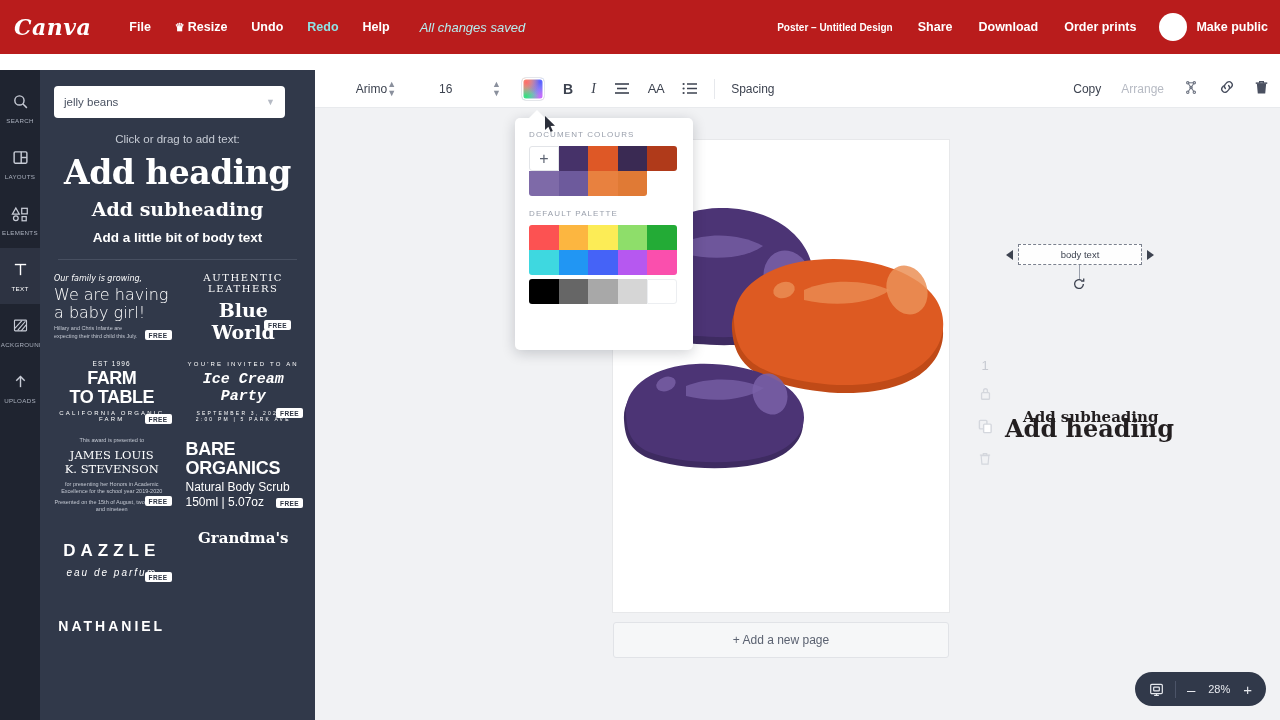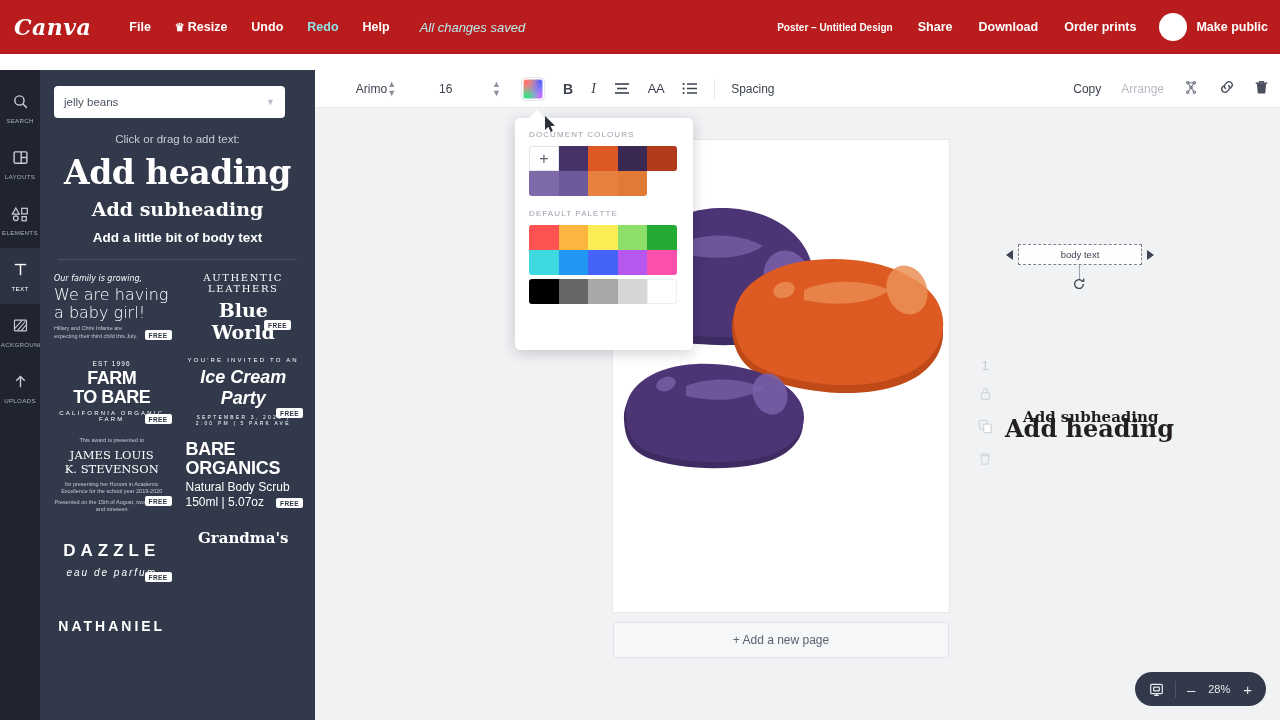--- a/index.html
+++ b/index.html
@@ -113,21 +113,21 @@
     position: absolute; right: 2px; bottom: 4px; background: #fff; color: #2c3342;
     font-size: 6.5px; font-weight: bold; padding: 1.5px 4px; border-radius: 2px;
     letter-spacing: 0.4px;
   }
   .t-line { color:#ffffff; }
   .s1 { font-size: 8px; font-family:"DejaVu Sans", sans-serif; }
   .s2 { font-size: 16px; font-family:"DejaVu Sans", sans-serif; font-weight: 300; line-height:1.15; }
   .s3 { font-size: 5.5px; line-height:1.35; color:#c3c8d2; }
   .s4 { font-size: 10px; letter-spacing: 1.6px; font-family:"DejaVu Serif", serif; }
   .s5 { font-size: 19px; font-family:"DejaVu Serif", serif; font-weight: bold; }
-  .s6 { font-size: 18px; font-family:Liberation Sans, sans-serif; font-style: italic; font-weight:bold;}
+  .s6 { font-size: 15px; font-family:Liberation Mono, monospace; font-style: italic; font-weight:bold;}
   .s7 { font-size: 18px; font-weight: bold; letter-spacing:-0.3px; line-height:1.05;}
   .s8 { font-size: 12px; font-weight: normal; line-height: 1.25; }
   .s9 { font-size: 6px; letter-spacing: 2.2px; }
   .s10 { font-size: 26px; font-weight:300; letter-spacing:-1px;}
   .s11 { font-size: 7.5px; letter-spacing:0.2px;}
   .s12 { font-size: 18px; font-weight:bold; letter-spacing:-0.5px; line-height:1.05;}
   .s13 { font-size: 6.5px; letter-spacing:1.2px;}
   .s14 { font-size: 11.5px; font-family:"DejaVu Serif", serif; line-height:1.25;}
   .s15 { font-size: 17px; font-weight:bold; letter-spacing:5px;}
   .s16 { font-size: 10px; font-style:italic; letter-spacing:2px;}
@@ -379,21 +379,21 @@
 
       <div class="tpl ctr">
         <div class="t-line s4">AUTHENTIC LEATHERS</div>
         <div class="t-line s5" style="margin-top:5px">Blue World</div>
         <div class="free-tag" style="bottom:14px;right:14px">FREE</div>
       </div>
 
       <div class="tpl ctr">
         <div class="t-line s13">EST 1996</div>
         <div class="t-line s12" style="margin-top:2px">FARM</div>
-        <div class="t-line s12">TO BARE</div>
+        <div class="t-line s12">TO TABLE</div>
         <div class="t-line s9" style="margin-top:3px">CALIFORNIA ORGANIC FARM</div>
         <div class="free-tag">FREE</div>
       </div>
 
       <div class="tpl ctr">
         <div class="t-line s9">YOU'RE INVITED TO AN</div>
         <div class="t-line s6" style="margin-top:4px">Ice Cream Party</div>
         <div class="t-line s9" style="margin-top:5px;font-size:5px">SEPTEMBER 3, 2020 | 2:00 PM | 5 PARK AVE</div>
         <div class="free-tag" style="bottom:10px">FREE</div>
       </div>

